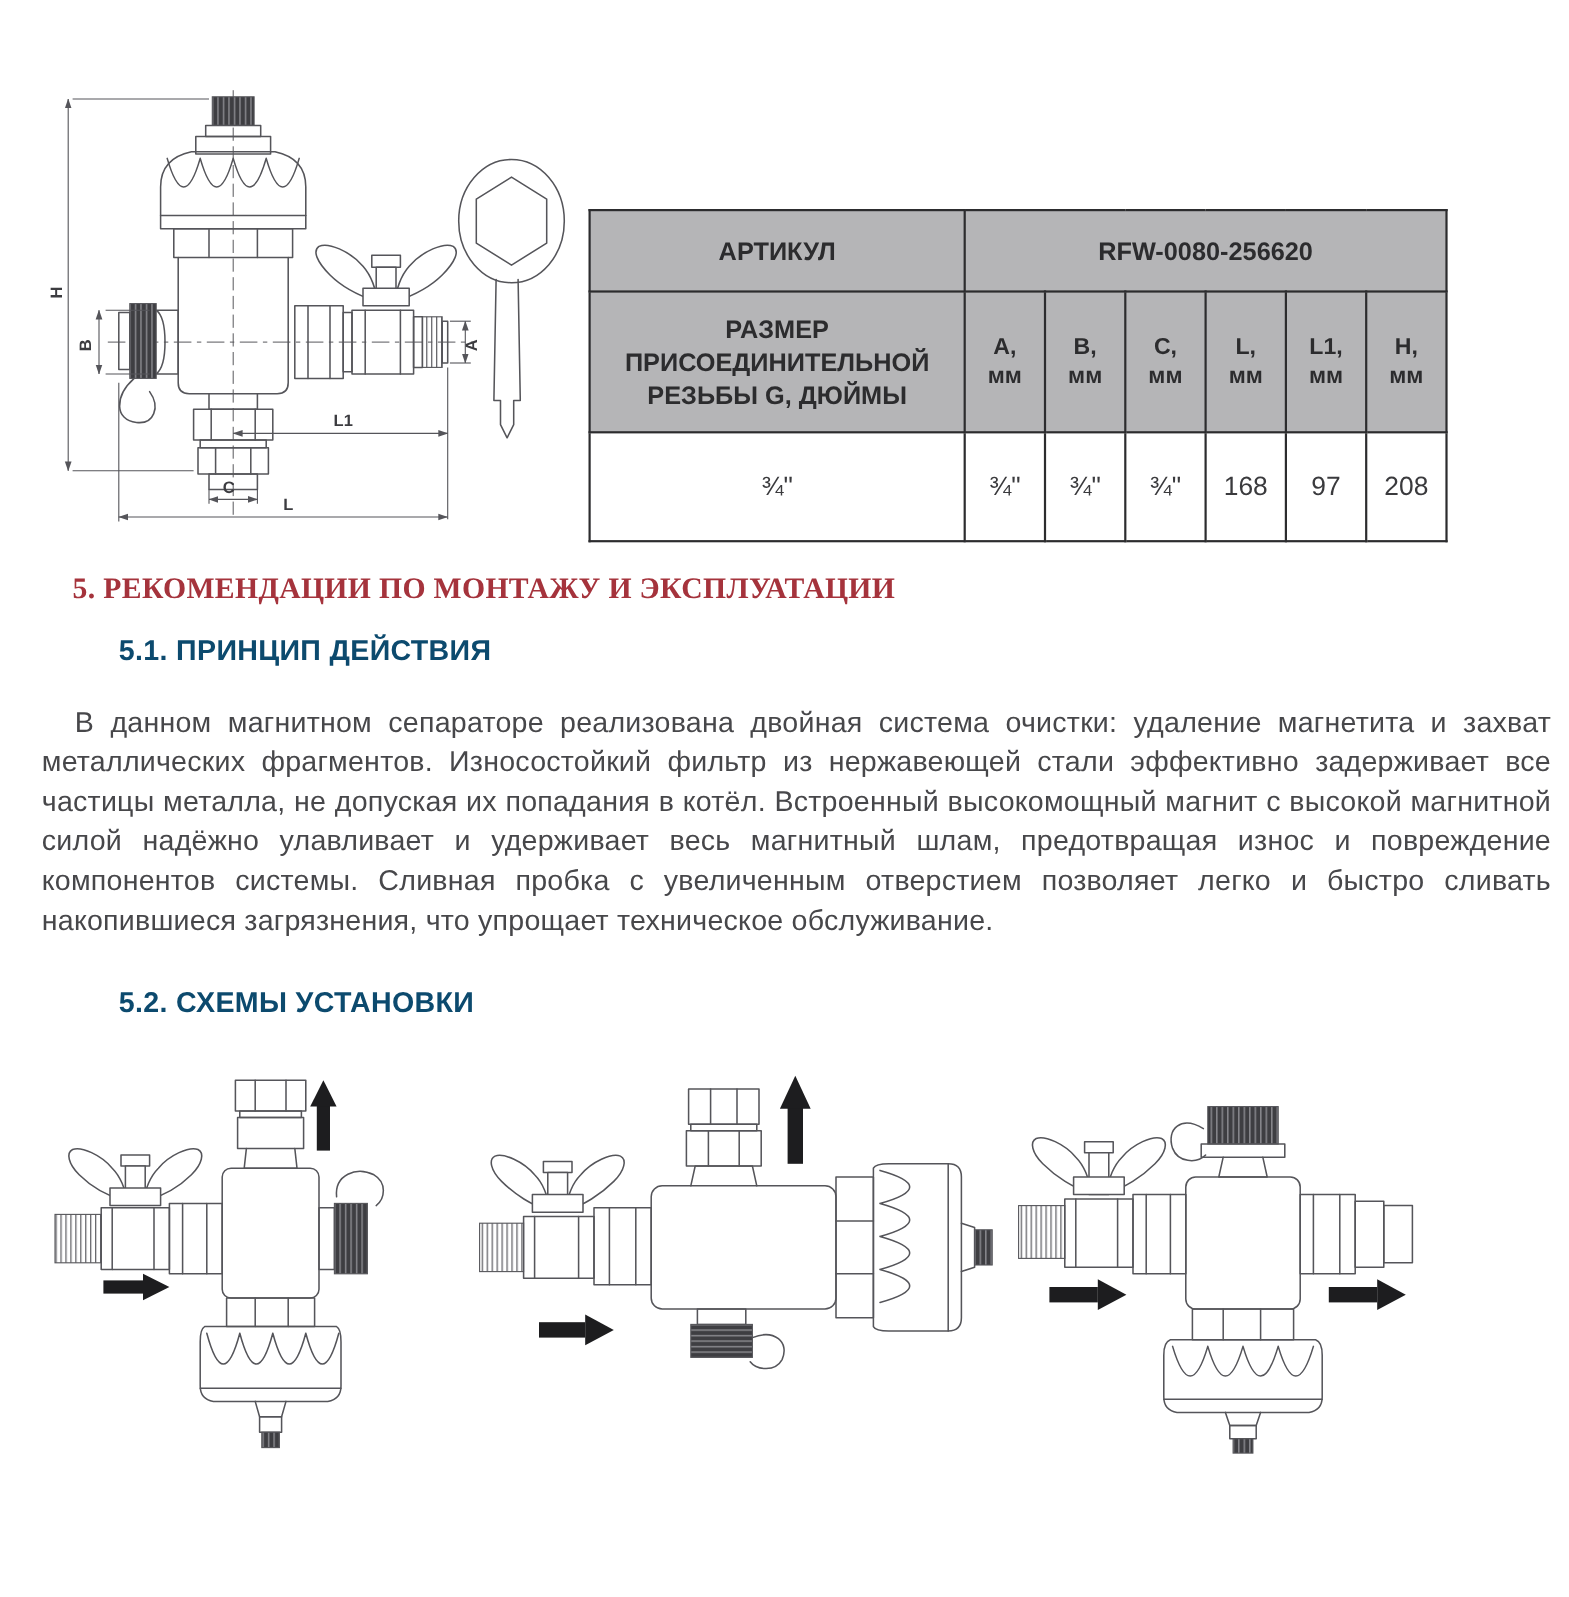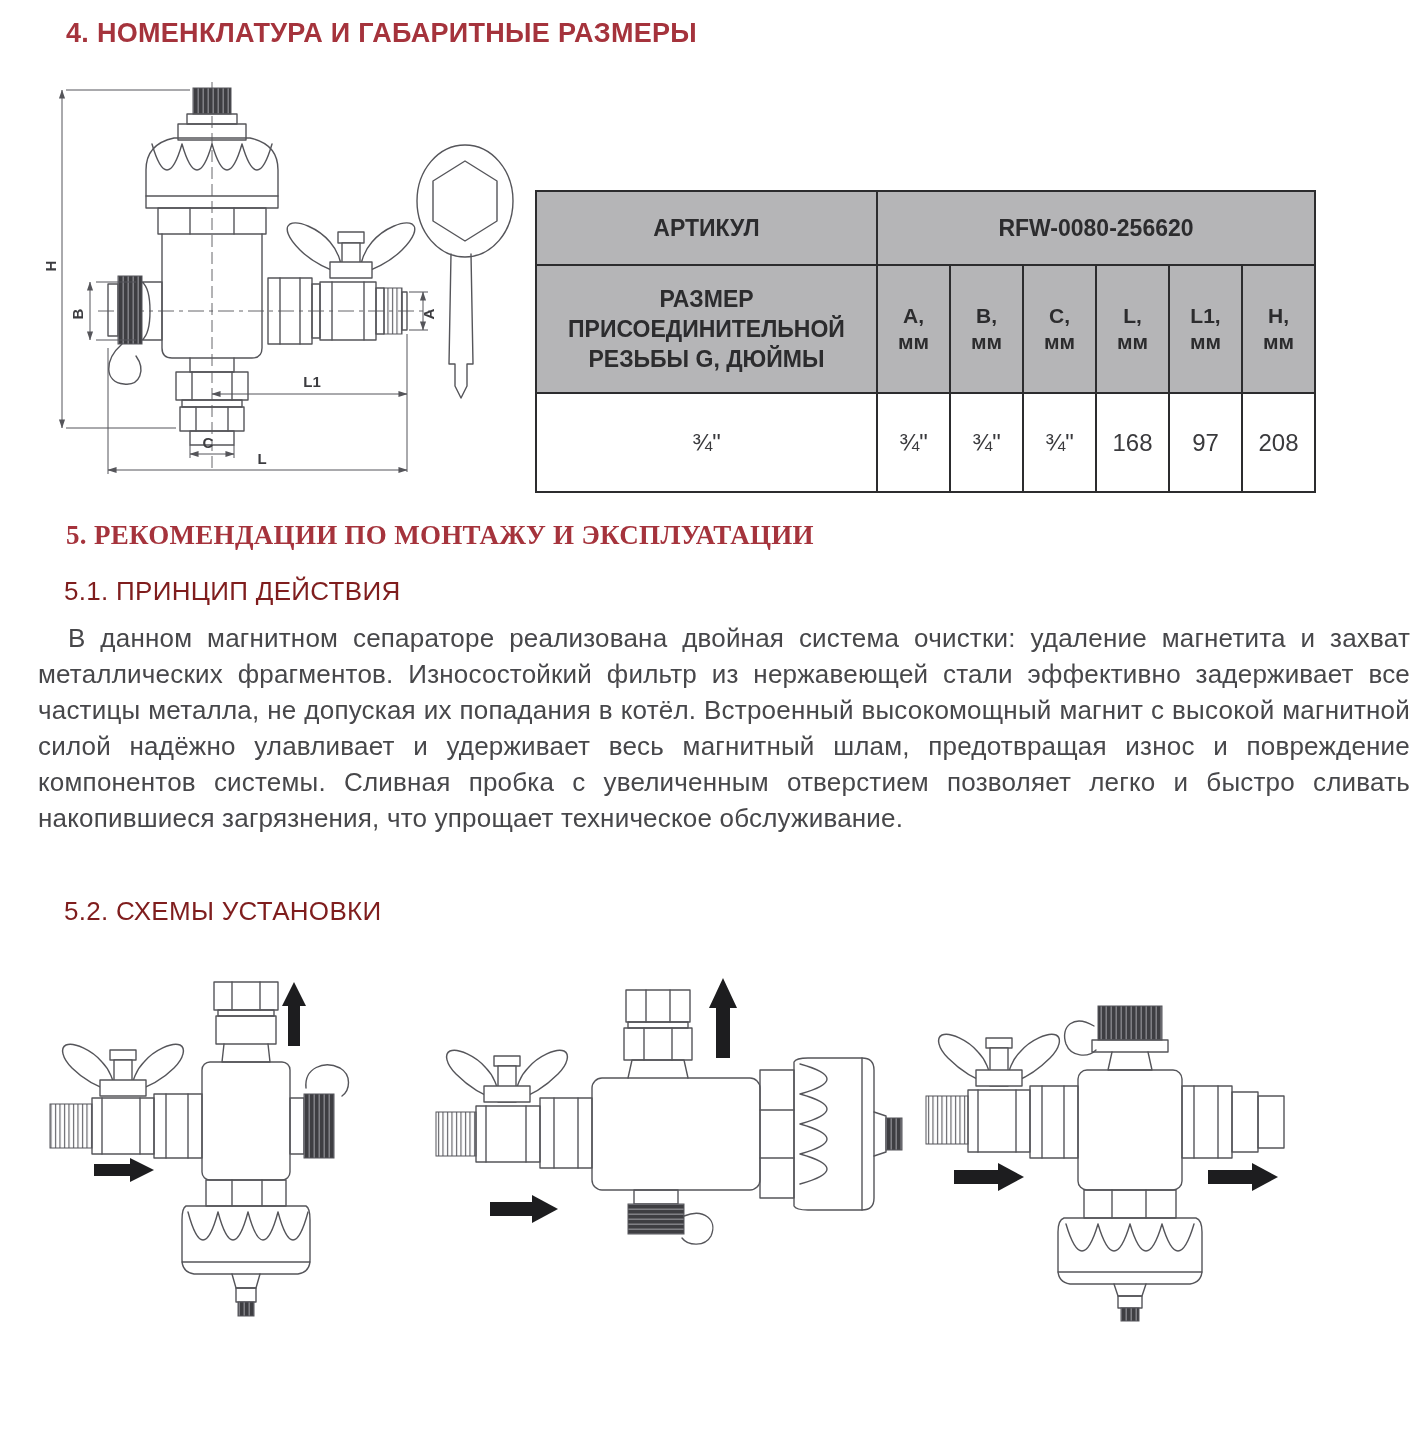--- a/index.html
+++ b/index.html
@@ -1,22 +1,22 @@
 <!DOCTYPE html>
 <html><head>
 <meta charset="utf-8">
 <style>
   html,body{margin:0;padding:0;background:#fff;}
   #page{position:relative;width:1426px;height:1452px;background:#ffffff;overflow:hidden;
         font-family:"Liberation Sans",sans-serif;}
   .abs{position:absolute;}
   .red-head{color:#A5333C;font-size:27px;font-weight:700;letter-spacing:.3px;white-space:nowrap;}
-  .dark-head{color:#7f1d1d;font-size:26px;font-weight:400;letter-spacing:.3px;white-space:nowrap;}
+  .dark-head{color:#0c4a6e;font-size:26px;font-weight:700;letter-spacing:.3px;white-space:nowrap;margin-left:44px;}
   .para{color:#47474A;font-size:26px;line-height:36px;text-align:justify;text-indent:30px;
-        letter-spacing:.2px;}
+        letter-spacing:.2px;margin-top:18px;}
   
   table.dims{border-collapse:collapse;table-layout:fixed;}
   table.dims th,table.dims td{border:2px solid #2C2C2E;text-align:center;vertical-align:middle;
         padding:2px 4px;color:#2C2C2E;}
   table.dims tr.hdr th{background:#B5B5B7;font-weight:700;}
   table.dims .lbl{font-size:23px;line-height:30px;}
   table.dims .unit{font-size:21px;line-height:26px;white-space:pre-line;}
   table.dims tr.data td{background:#fff;font-size:24px;font-weight:400;color:#3A3A3D;}
   
   .ln{fill:none;stroke:#55555A;stroke-width:1.4;stroke-linejoin:round;stroke-linecap:round;}
@@ -43,21 +43,20 @@
       <pattern id="knurlH" width="8" height="5" patternUnits="userSpaceOnUse">
         <rect width="8" height="5" fill="#3E3E42"></rect>
         <line x1="0" y1="3.2" x2="8" y2="3.2" stroke="#8B8B90" stroke-width="1.3"></line>
       </pattern>
       <pattern id="thread" width="4.5" height="6" patternUnits="userSpaceOnUse">
         <line x1="1.5" y1="0" x2="1.5" y2="6" stroke="#5A5A5F" stroke-width="1.1"></line>
       </pattern>
     </defs>
   </svg>
 
-  <div class="abs red-head" style="left:66px;top:18px;">4. НОМЕНКЛАТУРА И ГАБАРИТНЫЕ РАЗМЕРЫ</div>
 
   <svg class="abs" style="left:40px;top:76px;" width="480" height="404" viewBox="0 0 480 404">
 
     <line class="cl" x1="172" y1="6" x2="172" y2="396" stroke-dasharray="12 5"></line>
     <line class="cl" x1="58" y1="235" x2="390" y2="235" stroke-dasharray="16 5 4 5"></line>
 
     <g>
 
       <rect x="153" y="12" width="38" height="26" fill="url(#knurlV)" stroke="#55555A"></rect>
       <rect class="ln" x="147" y="38" width="50" height="10"></rect>

